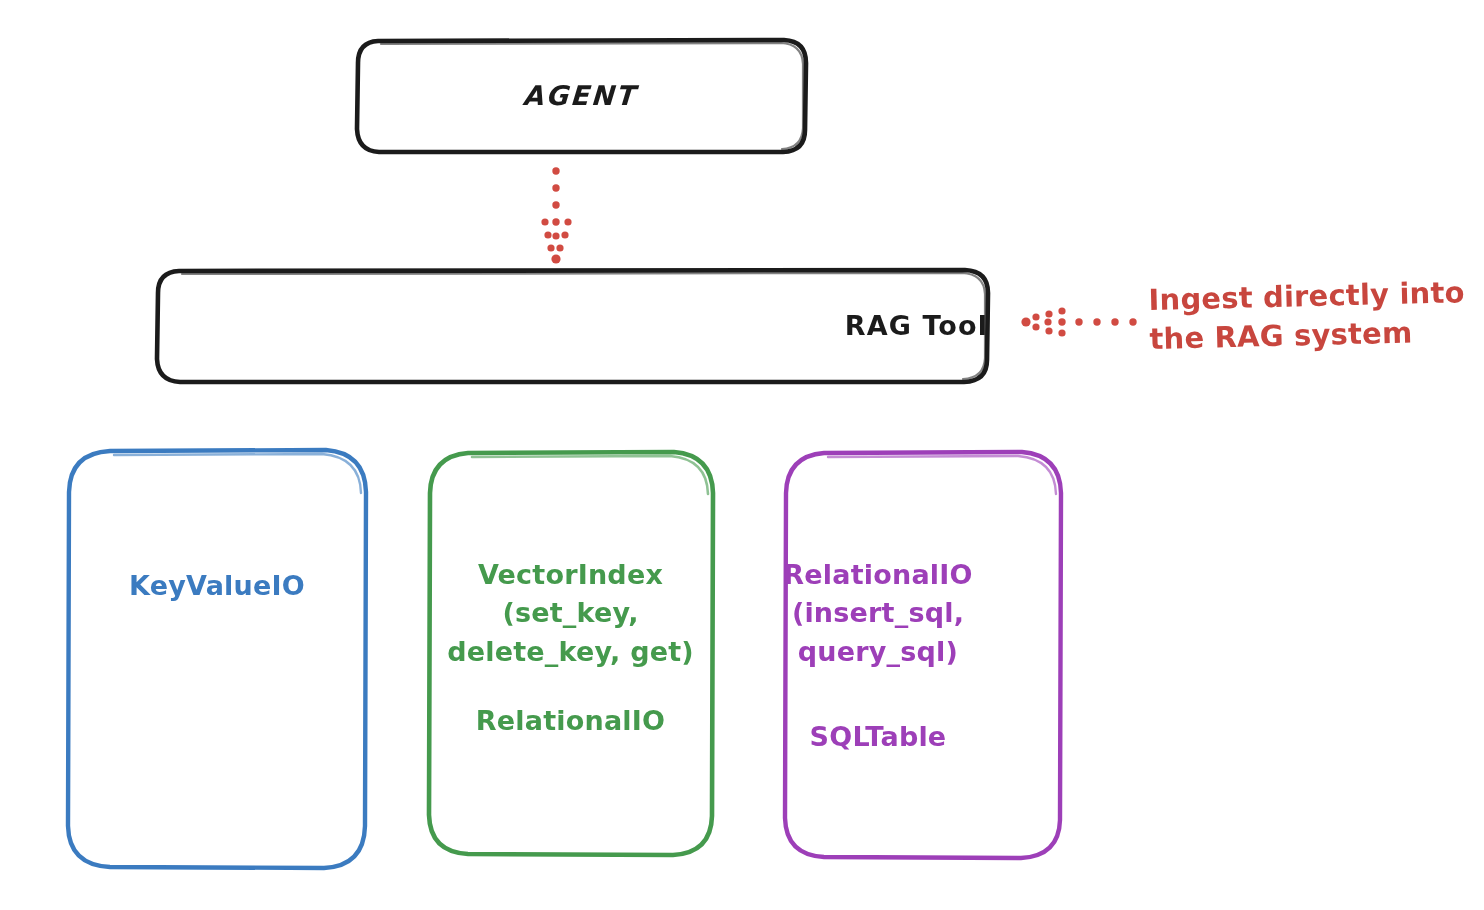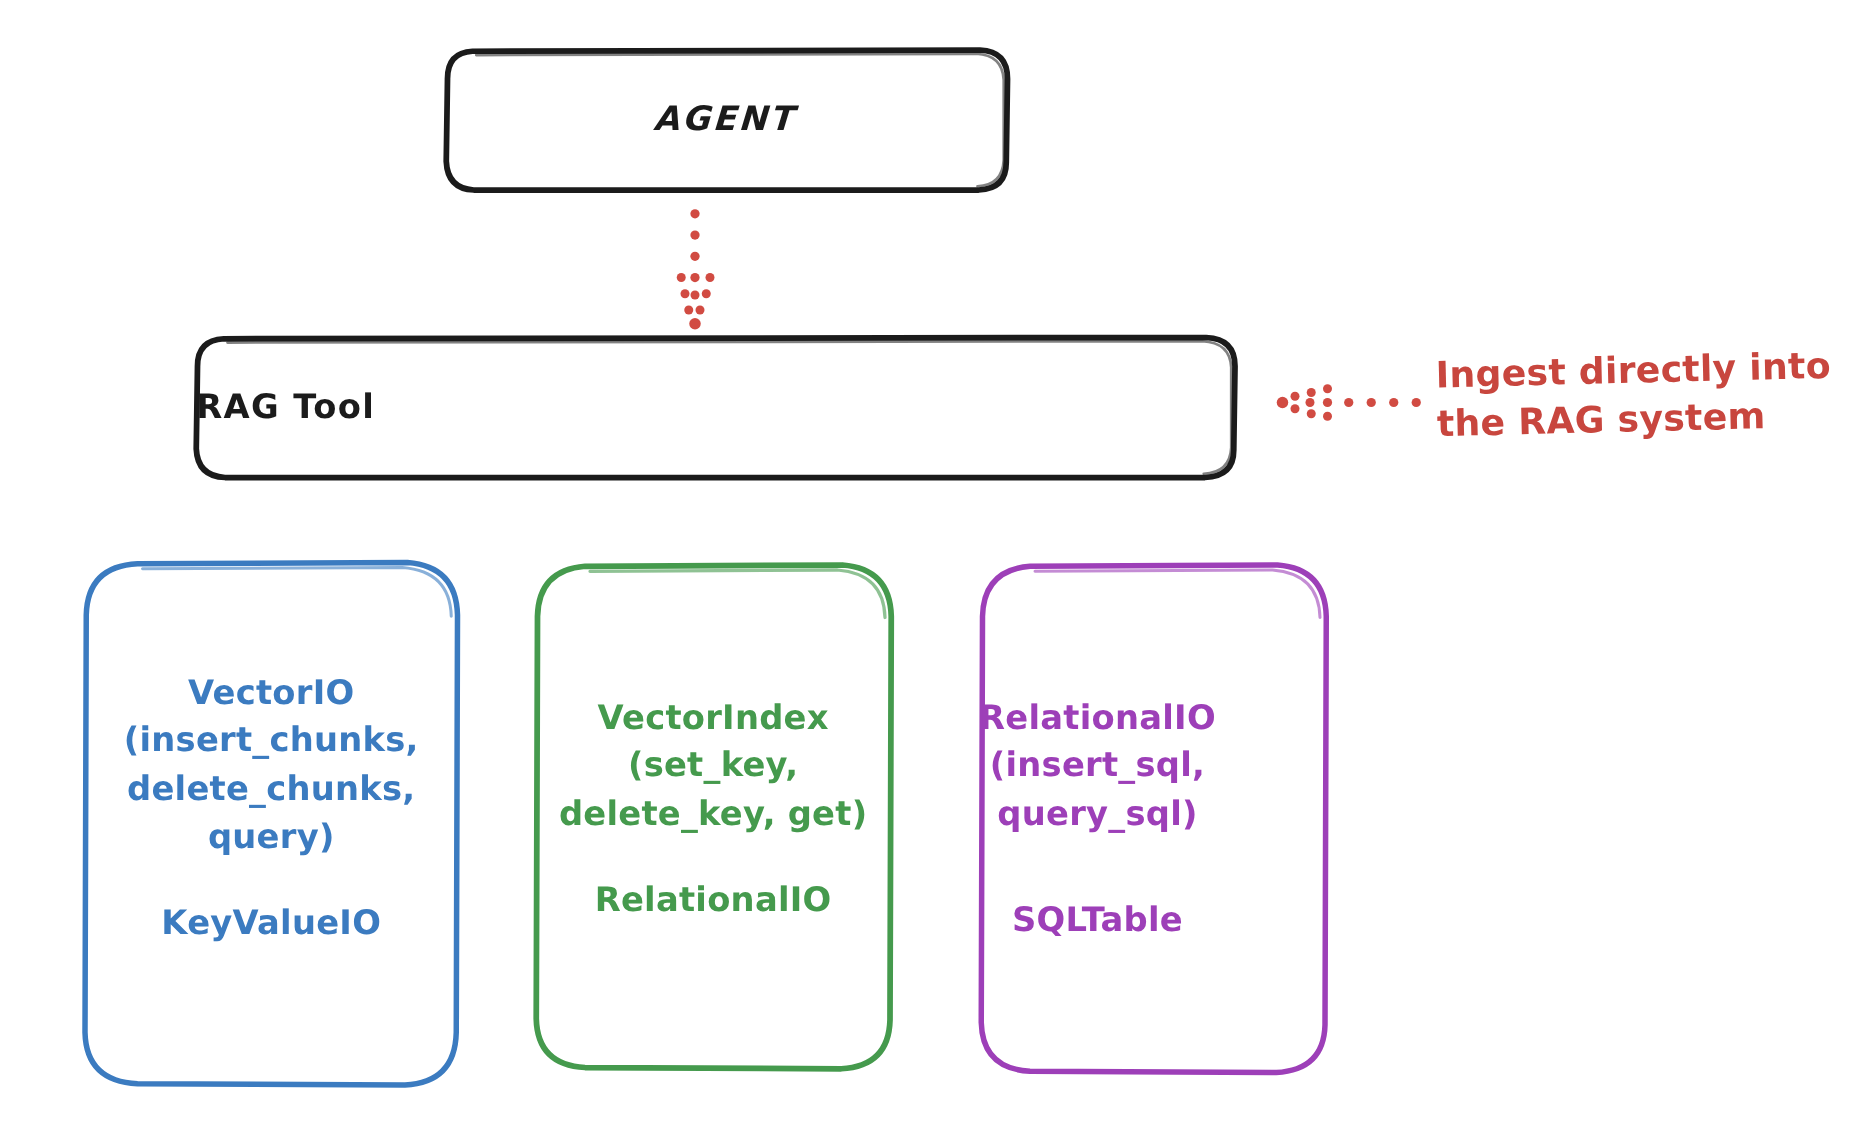--- a/index.html
+++ b/index.html
@@ -53,21 +53,21 @@
     transform: skewX(-6deg);
   }
   
   #ragtool-box {
     left: 157px;
     top: 270px;
     width: 831px;
     height: 112px;
     display: flex;
     align-items: center;
-    justify-content: flex-start;
+    justify-content: flex-end;
   }
   #ragtool-label {
     font-size: 27px;
     font-weight: 600;
     color: #1b1b1b;
     letter-spacing: 1.1px;
   }
   
   .leaf-box {
     position: absolute;
@@ -182,24 +182,20 @@
 
   <div class="node-label" id="agent-box">
     <span id="agent-label">AGENT</span>
   </div>
 
   <div class="node-label" id="ragtool-box">
     <span id="ragtool-label">RAG Tool</span>
   </div>
 
   <div class="leaf-box" id="vector-box">
-    <div class="leaf-api">VectorIO
-(insert_chunks,
-delete_chunks,
-query)</div>
     <div class="leaf-index">KeyValueIO</div>
   </div>
 
   <div class="leaf-box" id="keyvalue-box">
     <div class="leaf-api">VectorIndex
 (set_key,
 delete_key, get)</div>
     <div class="leaf-index">RelationalIO</div>
   </div>
 

